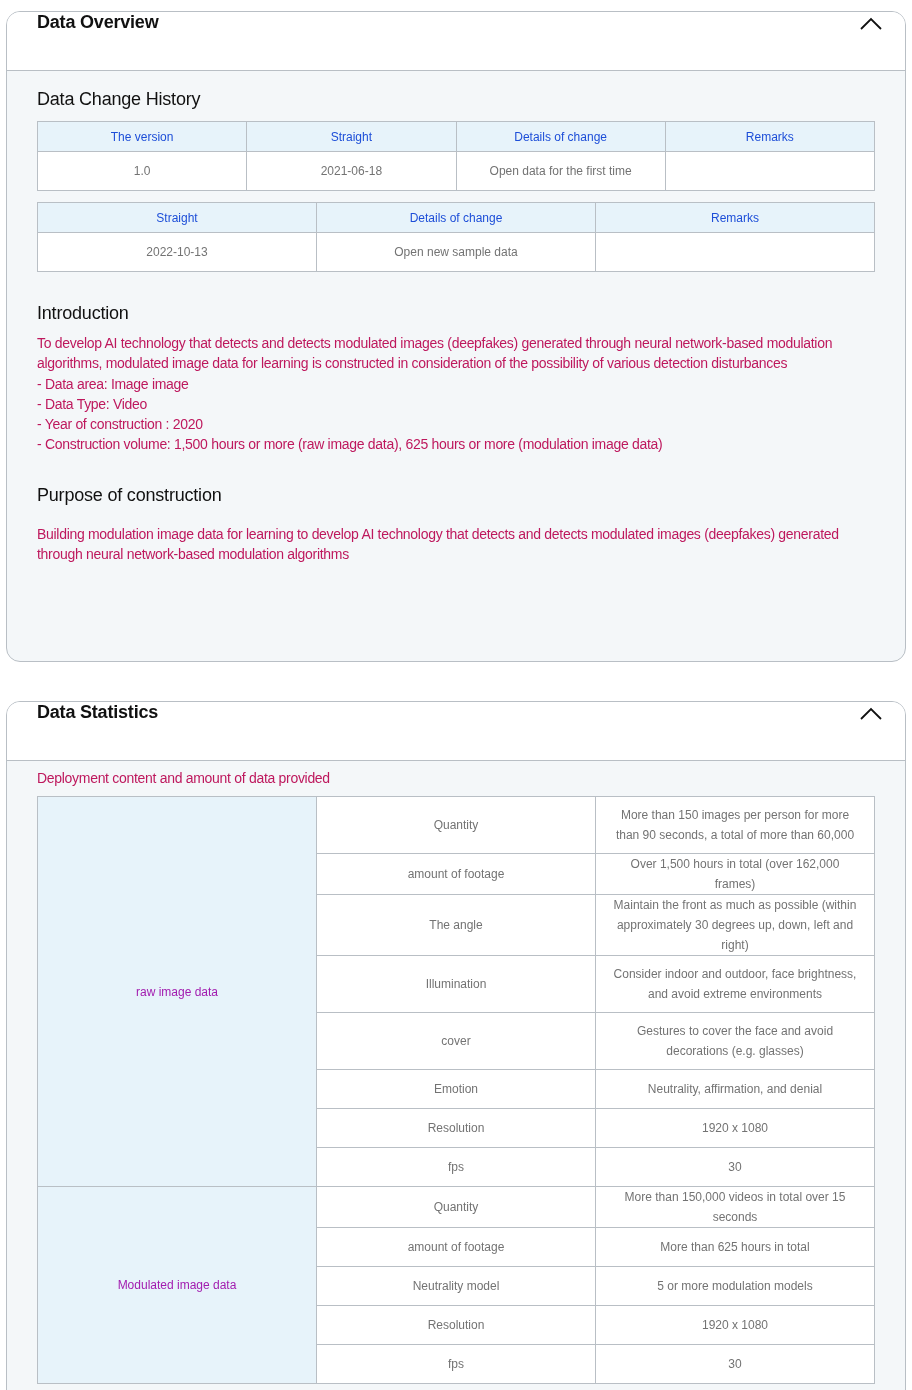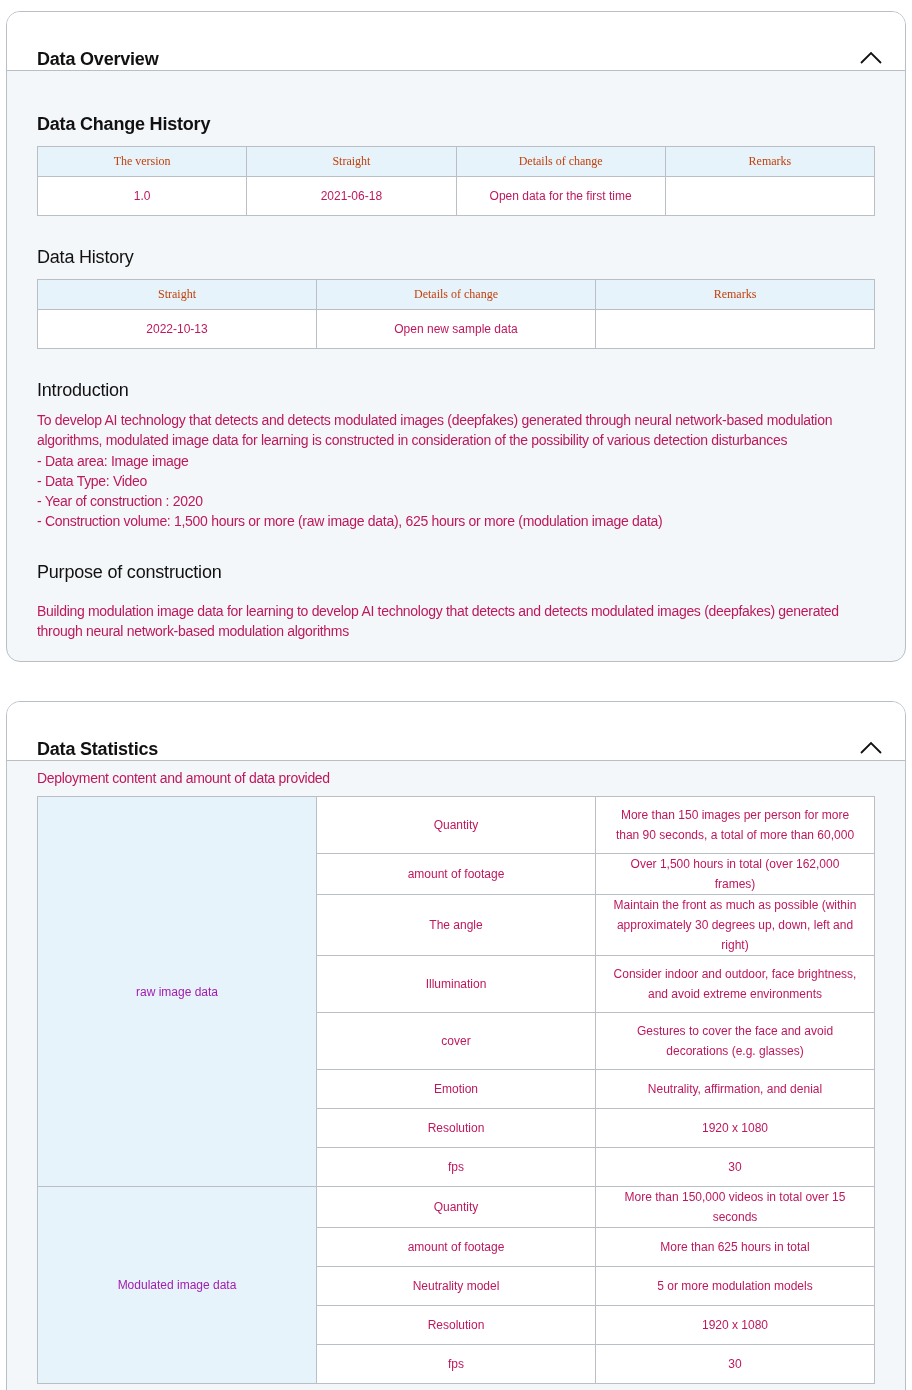--- a/index.html
+++ b/index.html
@@ -1,64 +1,63 @@
 <!DOCTYPE html>
 <html><head>
 <meta charset="utf-8">
 <style>
   * { box-sizing: border-box; margin: 0; padding: 0; }
   html, body { width: 912px; height: 1390px; background: #ffffff; font-family: "Liberation Sans", sans-serif; color: #222; }
   .panel { position: absolute; left: 6px; width: 900px; border: 1px solid #b9bfc5; border-radius: 14px; overflow: hidden; background: #f4f7f9; }
-  .panel-head { height: 59px; background: #fff; border-bottom: 1px solid #b9bfc5; display: flex; align-items: flex-end; justify-content: space-between; padding: 0 22px 0 30px; }
+  .panel-head { height: 59px; background: #fff; border-bottom: 1px solid #b9bfc5; display: flex; align-items: flex-start; justify-content: space-between; padding: 0 22px 0 30px; }
   .panel-title { font-size: 18px; font-weight: bold; color: #111; letter-spacing: -0.2px; }
   .chev { width: 24px; height: 24px; cursor: pointer; display: flex; align-items: center; justify-content: center; }
   .panel-body { padding: 0 30px; }
   h3 { font-size: 18px; font-weight: normal; color: #111; letter-spacing: -0.2px; }
   table { border-collapse: collapse; width: 838px; background: #fff; table-layout: fixed; }
   th, td { border: 1px solid #b9bfc5; text-align: center; font-size: 12px; font-weight: normal; }
-  th { background: #e7f3fa; color: #c2410c; height: 30px; font-family: Liberation Serif, serif; }
-  td { color: #be185d; height: 39px; }
+  th { background: #e7f3fa; color: #1d4ed8; height: 30px; }
+  td { color: #737373; height: 39px; }
   .para { font-size: 14px; color: #be185d; line-height: 20.3px; letter-spacing: -0.3px; }
   .stats td.group { background: #e7f3fa; color: #a21caf; }
   .stats td { line-height: 20px; }
 </style>
 </head>
 <body>
 
 <section class="panel" style="top:11px; height:651px;">
   <div class="panel-head">
     <span class="panel-title">Data Overview</span>
     <span class="chev">
       <svg width="24" height="14" viewBox="0 0 24 14">
           <polyline points="2,12 12,2 22,12" fill="none" stroke="#111" stroke-width="1.8"></polyline>
         </svg>
     </span>
   </div>
   <div class="panel-body">
-    <h3 style="margin-top:43px;font-weight:bold;">Data Change History</h3>
+    <h3 style="margin-top:18px;">Data Change History</h3>
     <table style="margin-top:11px;">
       <thead>
         <tr>
           <th>The version</th>
           <th>Straight</th>
           <th>Details of change</th>
           <th>Remarks</th>
         </tr>
       </thead>
       <tbody>
         <tr>
           <td>1.0</td>
           <td>2021-06-18</td>
           <td>Open data for the first time</td>
           <td></td>
         </tr>
       </tbody>
     </table>
 
-    <h3 style="margin-top:31px;">Data History</h3>
     <table style="margin-top:11px;">
       <thead>
         <tr>
           <th>Straight</th>
           <th>Details of change</th>
           <th>Remarks</th>
         </tr>
       </thead>
       <tbody>
         <tr>

